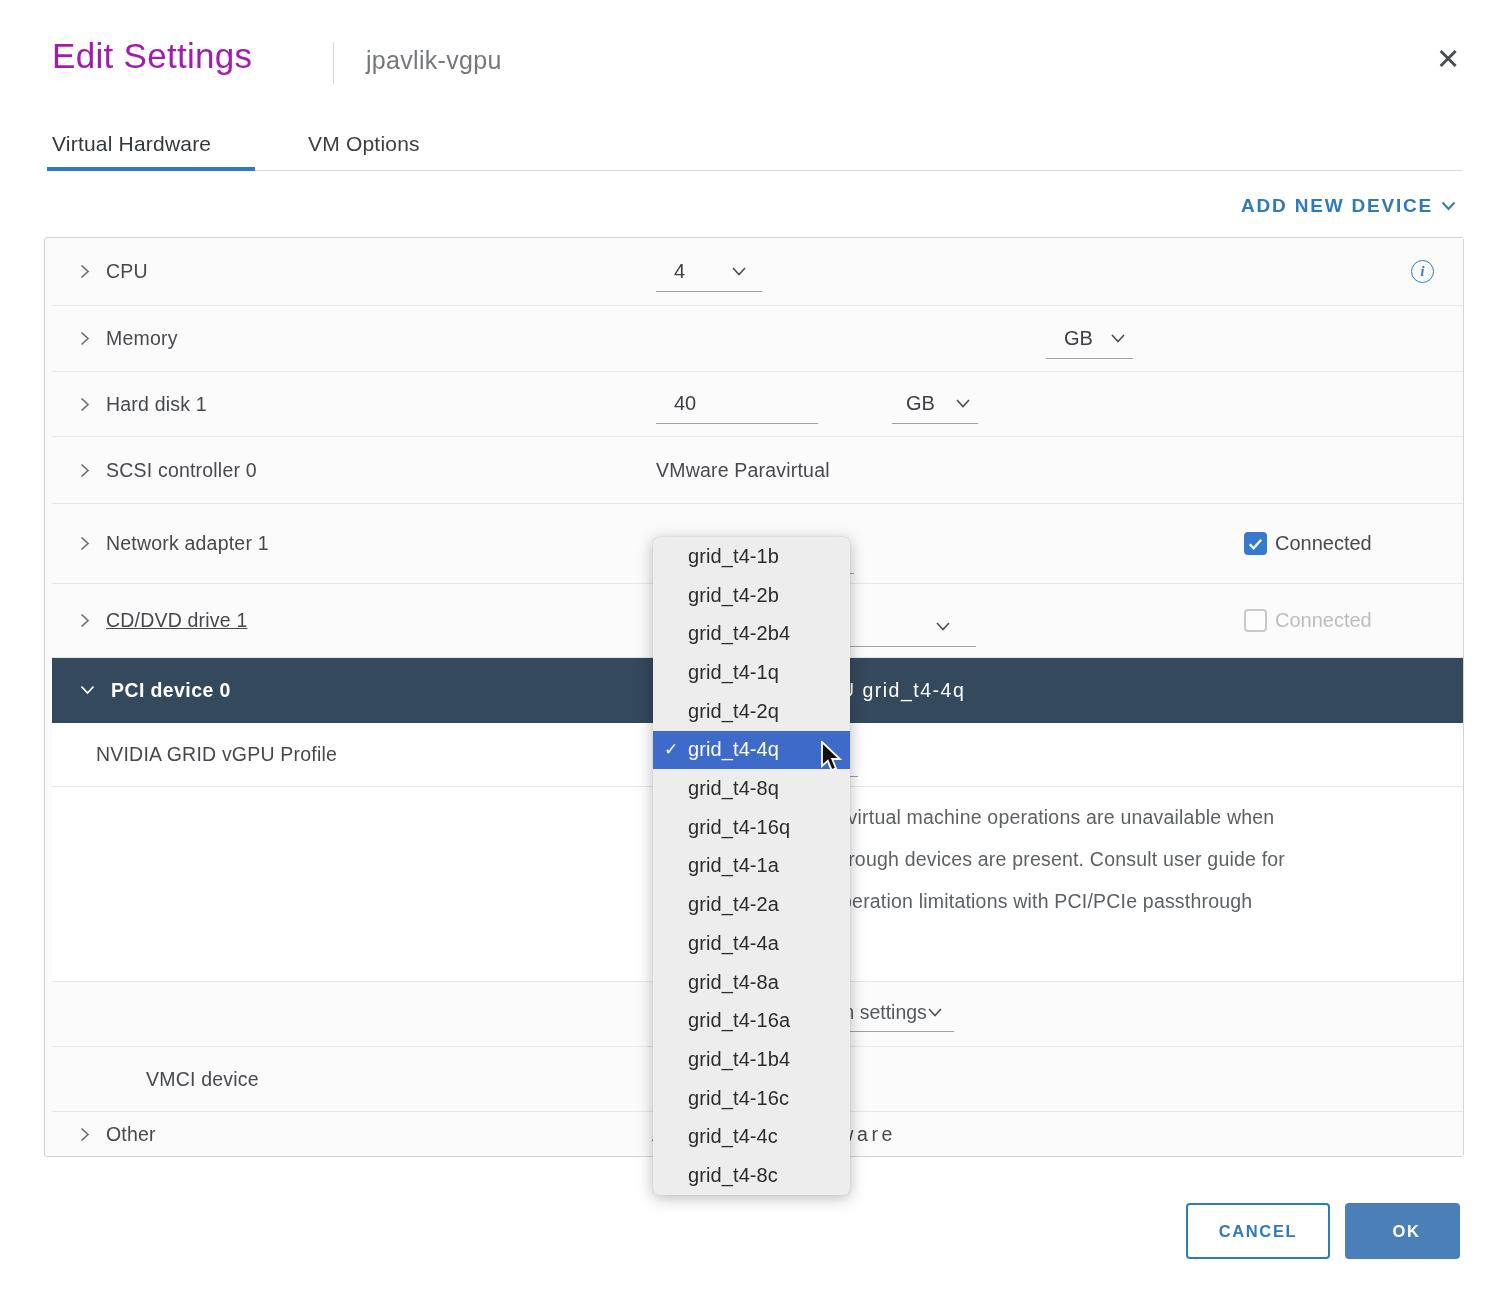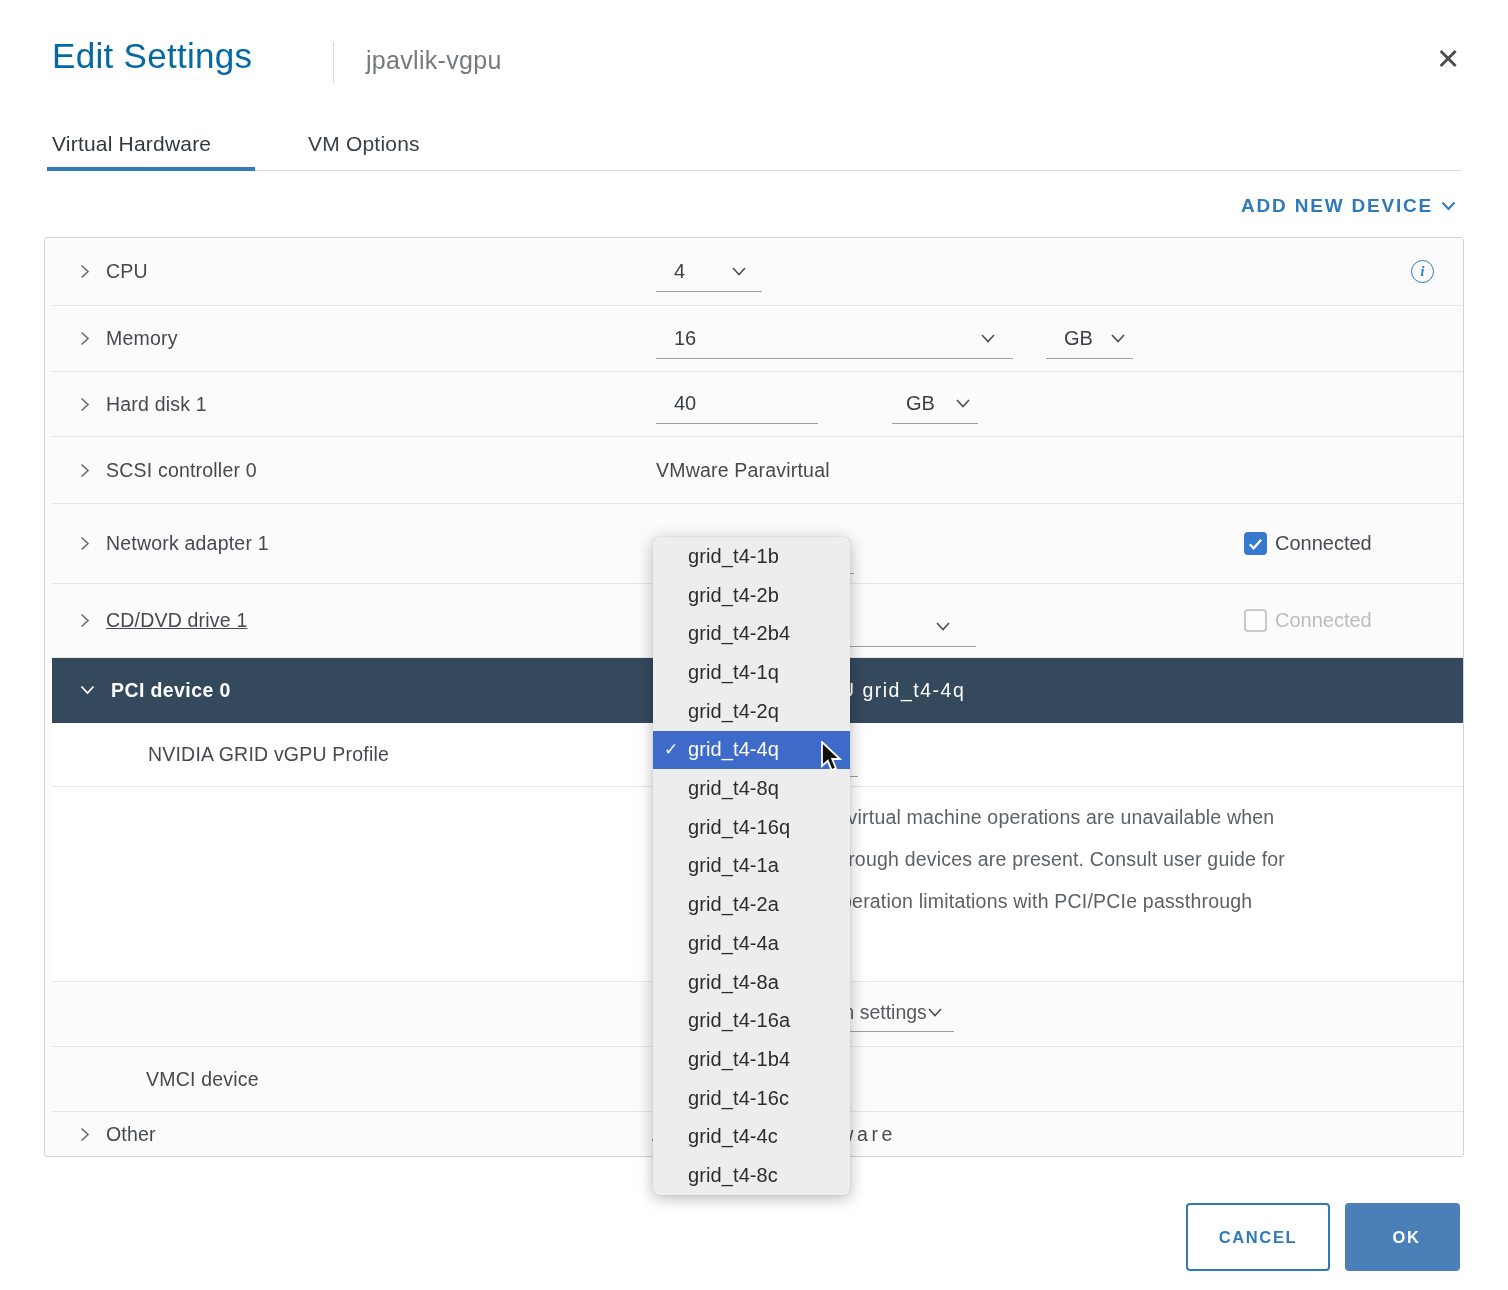--- a/index.html
+++ b/index.html
@@ -1,20 +1,20 @@
 <!DOCTYPE html>
 <html style="--accent-blue: #2f7ab8; --ok-blue: #4a80b7; --checkbox-blue: #3779cf; --dark-row: #35495c; --selection-blue: #3e6bca;"><head>
 <meta charset="utf-8">
 <style>
   html,body{margin:0;padding:0;background:#fff;}
   .screen{position:relative;width:1508px;height:1290px;background:#ffffff;overflow:hidden;
           font-family:"Liberation Sans",sans-serif;color:#46494d;}
 
   
-  .title{position:absolute;left:52px;top:36px;font-size:35px;font-weight:500;color:#0369a1;letter-spacing:.3px;}
+  .title{position:absolute;left:52px;top:36px;font-size:35px;font-weight:500;color:#a21caf;letter-spacing:.3px;}
   .title-divider{position:absolute;left:333px;top:42px;width:1px;height:42px;background:#d9d9d9;}
   .vm-name{position:absolute;left:366px;top:46px;font-size:25px;color:#75797d;letter-spacing:.3px;}
   .close-x{position:absolute;left:1436px;top:42px;font-size:29px;color:#4a4d50;cursor:default;font-weight:400;}
 
   .tab{position:absolute;top:132px;font-size:21px;color:#33383c;letter-spacing:.2px;}
   .tab.t1{left:52px;}
   .tab.t2{left:308px;color:#3b4045;}
   .tabs-hairline{position:absolute;left:47px;top:170px;width:1415px;height:1px;background:#dcdcdc;}
   .tab-underline{position:absolute;left:47px;top:167px;width:208px;height:4px;background:var(--accent-blue,#2c78b8);}
 
@@ -24,21 +24,21 @@
   
   .table{position:absolute;left:44px;top:237px;width:1420px;border:1px solid #d3d3d3;border-radius:3px;
          box-sizing:border-box;background:#fbfbfb;padding-left:7px;}
   .row{position:relative;display:flex;align-items:center;padding-left:28px;background:#fbfbfb;
        border-bottom:1px solid #e6e6e6;box-sizing:border-box;}
   .row.white{background:#ffffff;}
   .row.dark{background:var(--dark-row,#35495c);border-bottom:1px solid var(--dark-row,#35495c);}
   .row:last-child{border-bottom:none;}
   .row-label{font-size:19.5px;color:#46494d;margin-left:16px;letter-spacing:.2px;}
   .row.dark .row-label{color:#ffffff;font-weight:700;letter-spacing:.4px;}
-  .indent-label{margin-left:68px;}
+  .indent-label{margin-left:16px;}
   .exp{flex:0 0 auto;display:flex;align-items:center;}
 
   
   .val-text{position:absolute;left:604px;font-size:19.5px;color:#46494d;letter-spacing:.2px;white-space:nowrap;}
   .dark-val{position:absolute;left:604px;font-size:19.5px;color:#ffffff;letter-spacing:1.5px;white-space:nowrap;}
 
   .select-box{position:absolute;display:flex;align-items:center;justify-content:space-between;
               border-bottom:1px solid #9da0a3;box-sizing:border-box;}
   .select-box .sel-txt{font-size:20px;color:#3c4045;}
   .cpu-select{left:604px;width:106px;height:40px;padding:0 16px 0 18px;}
@@ -77,21 +77,21 @@
   .dropdown{position:absolute;left:653px;top:537px;width:197px;height:658px;background:#ededed;
             border-radius:6px;box-shadow:0 3px 16px rgba(0,0,0,.28),0 0 1px rgba(0,0,0,.25);
             z-index:20;display:flex;flex-direction:column;overflow:hidden;}
   .dd-item{flex:1 1 auto;display:flex;align-items:center;padding-left:35px;font-size:20px;color:#2c2c2e;
            position:relative;letter-spacing:.1px;}
   .dd-item.selected{background:var(--selection-blue,#3e6bca);color:#ffffff;}
   .dd-item.selected .check{position:absolute;left:11px;font-size:17px;color:#fff;}
   .cursor{position:absolute;left:820px;top:741px;z-index:30;}
 
   
-  .btn{position:absolute;top:1203px;height:68px;border-radius:4px;display:flex;align-items:center;
+  .btn{position:absolute;top:1203px;height:56px;border-radius:4px;display:flex;align-items:center;
        justify-content:center;font-size:16.5px;font-weight:700;letter-spacing:1.6px;box-sizing:border-box;}
   .btn-cancel{left:1186px;width:144px;border:2px solid var(--accent-blue,#2f7ab8);color:var(--accent-blue,#2f7ab8);background:#fff;}
   .btn-ok{left:1345px;width:115px;background:var(--ok-blue,#4a80b7);color:#ffffff;padding-left:8px;}
 
   svg{display:block;}
 </style>
 </head>
 <body>
 
 <div class="screen">
@@ -131,26 +131,20 @@
       <div class="info-icon">i</div>
     </div>
 
     <div class="row" style="height:66px;">
       <span class="exp">
         <svg width="10" height="15" viewBox="0 0 10 15">
             <polyline points="1.5,1.5 8,7.5 1.5,13.5" fill="none" stroke="#6b7075" stroke-width="1.7"></polyline>
           </svg>
       </span>
       <span class="row-label">Memory</span>
-      <div class="select-box mem-input">
-        <span class="sel-txt">16</span>
-        <svg width="14" height="9" viewBox="0 0 14 9">
-            <polyline points="1,1 7,7.5 13,1" fill="none" stroke="#4a4f54" stroke-width="1.6"></polyline>
-          </svg>
-      </div>
       <div class="select-box gb-mem">
         <span class="sel-txt">GB</span>
         <svg width="14" height="9" viewBox="0 0 14 9">
             <polyline points="1,1 7,7.5 13,1" fill="none" stroke="#4a4f54" stroke-width="1.6"></polyline>
           </svg>
       </div>
     </div>
 
     <div class="row" style="height:65px;">
       <span class="exp">

